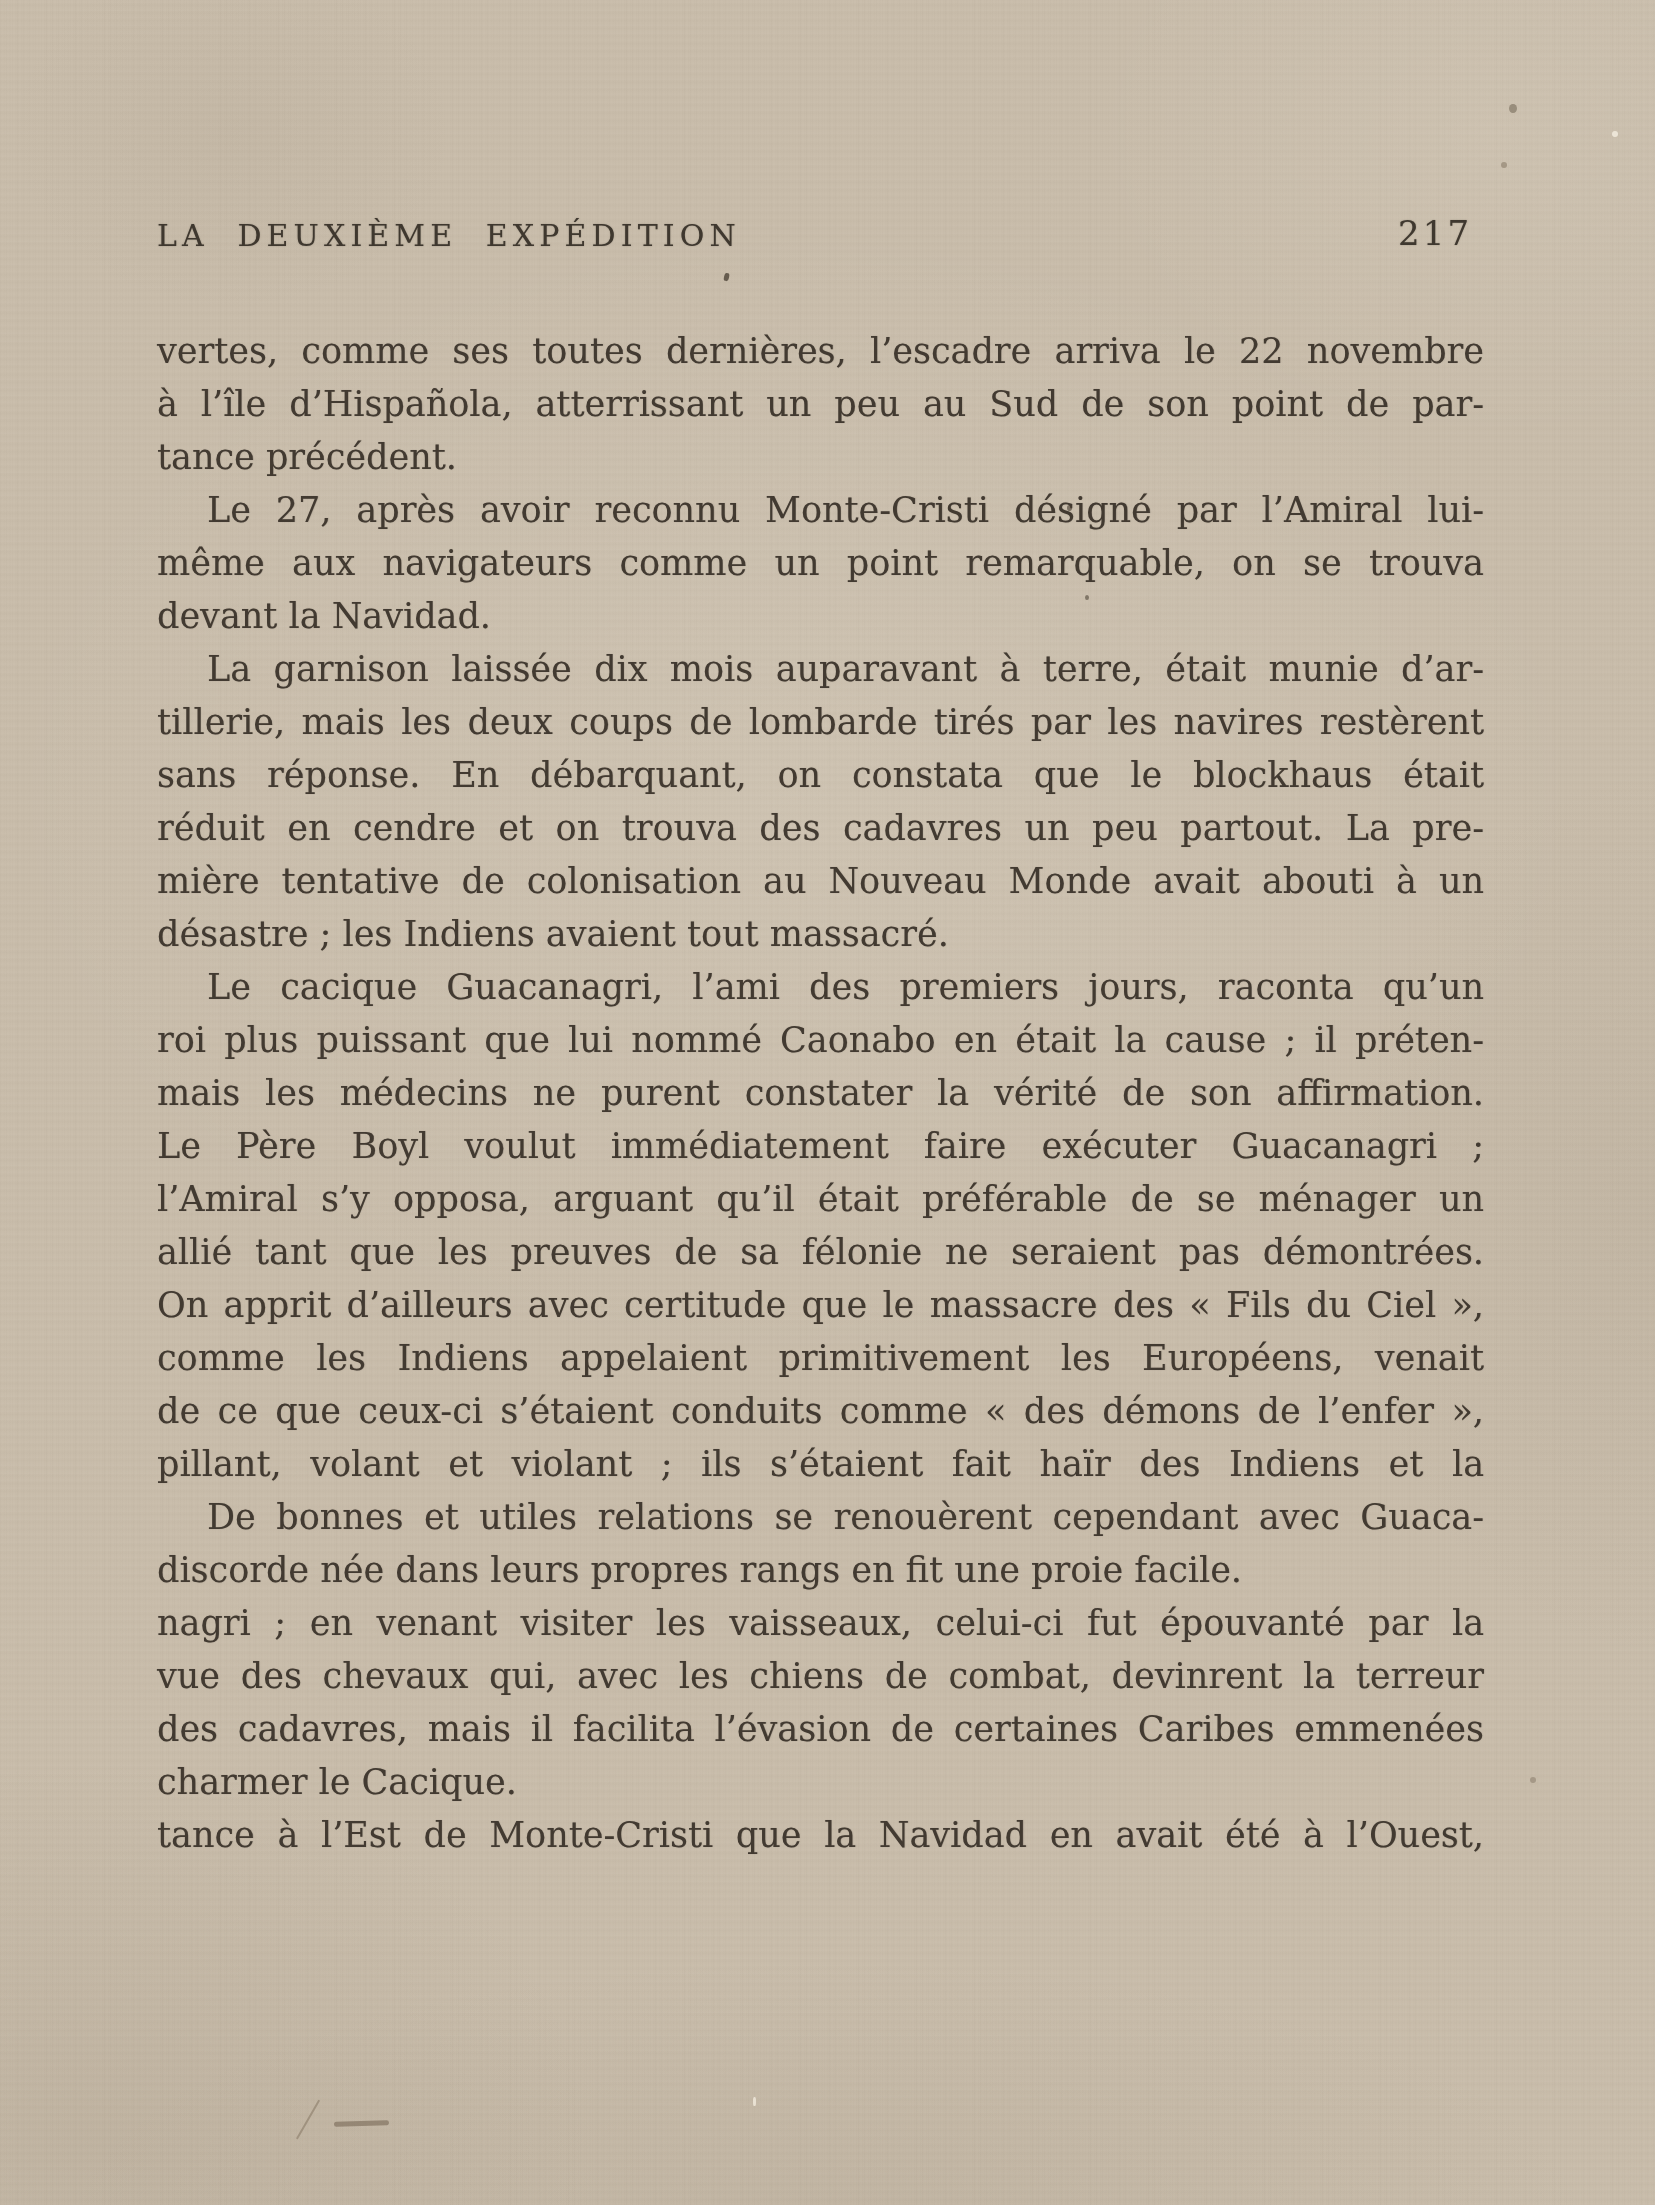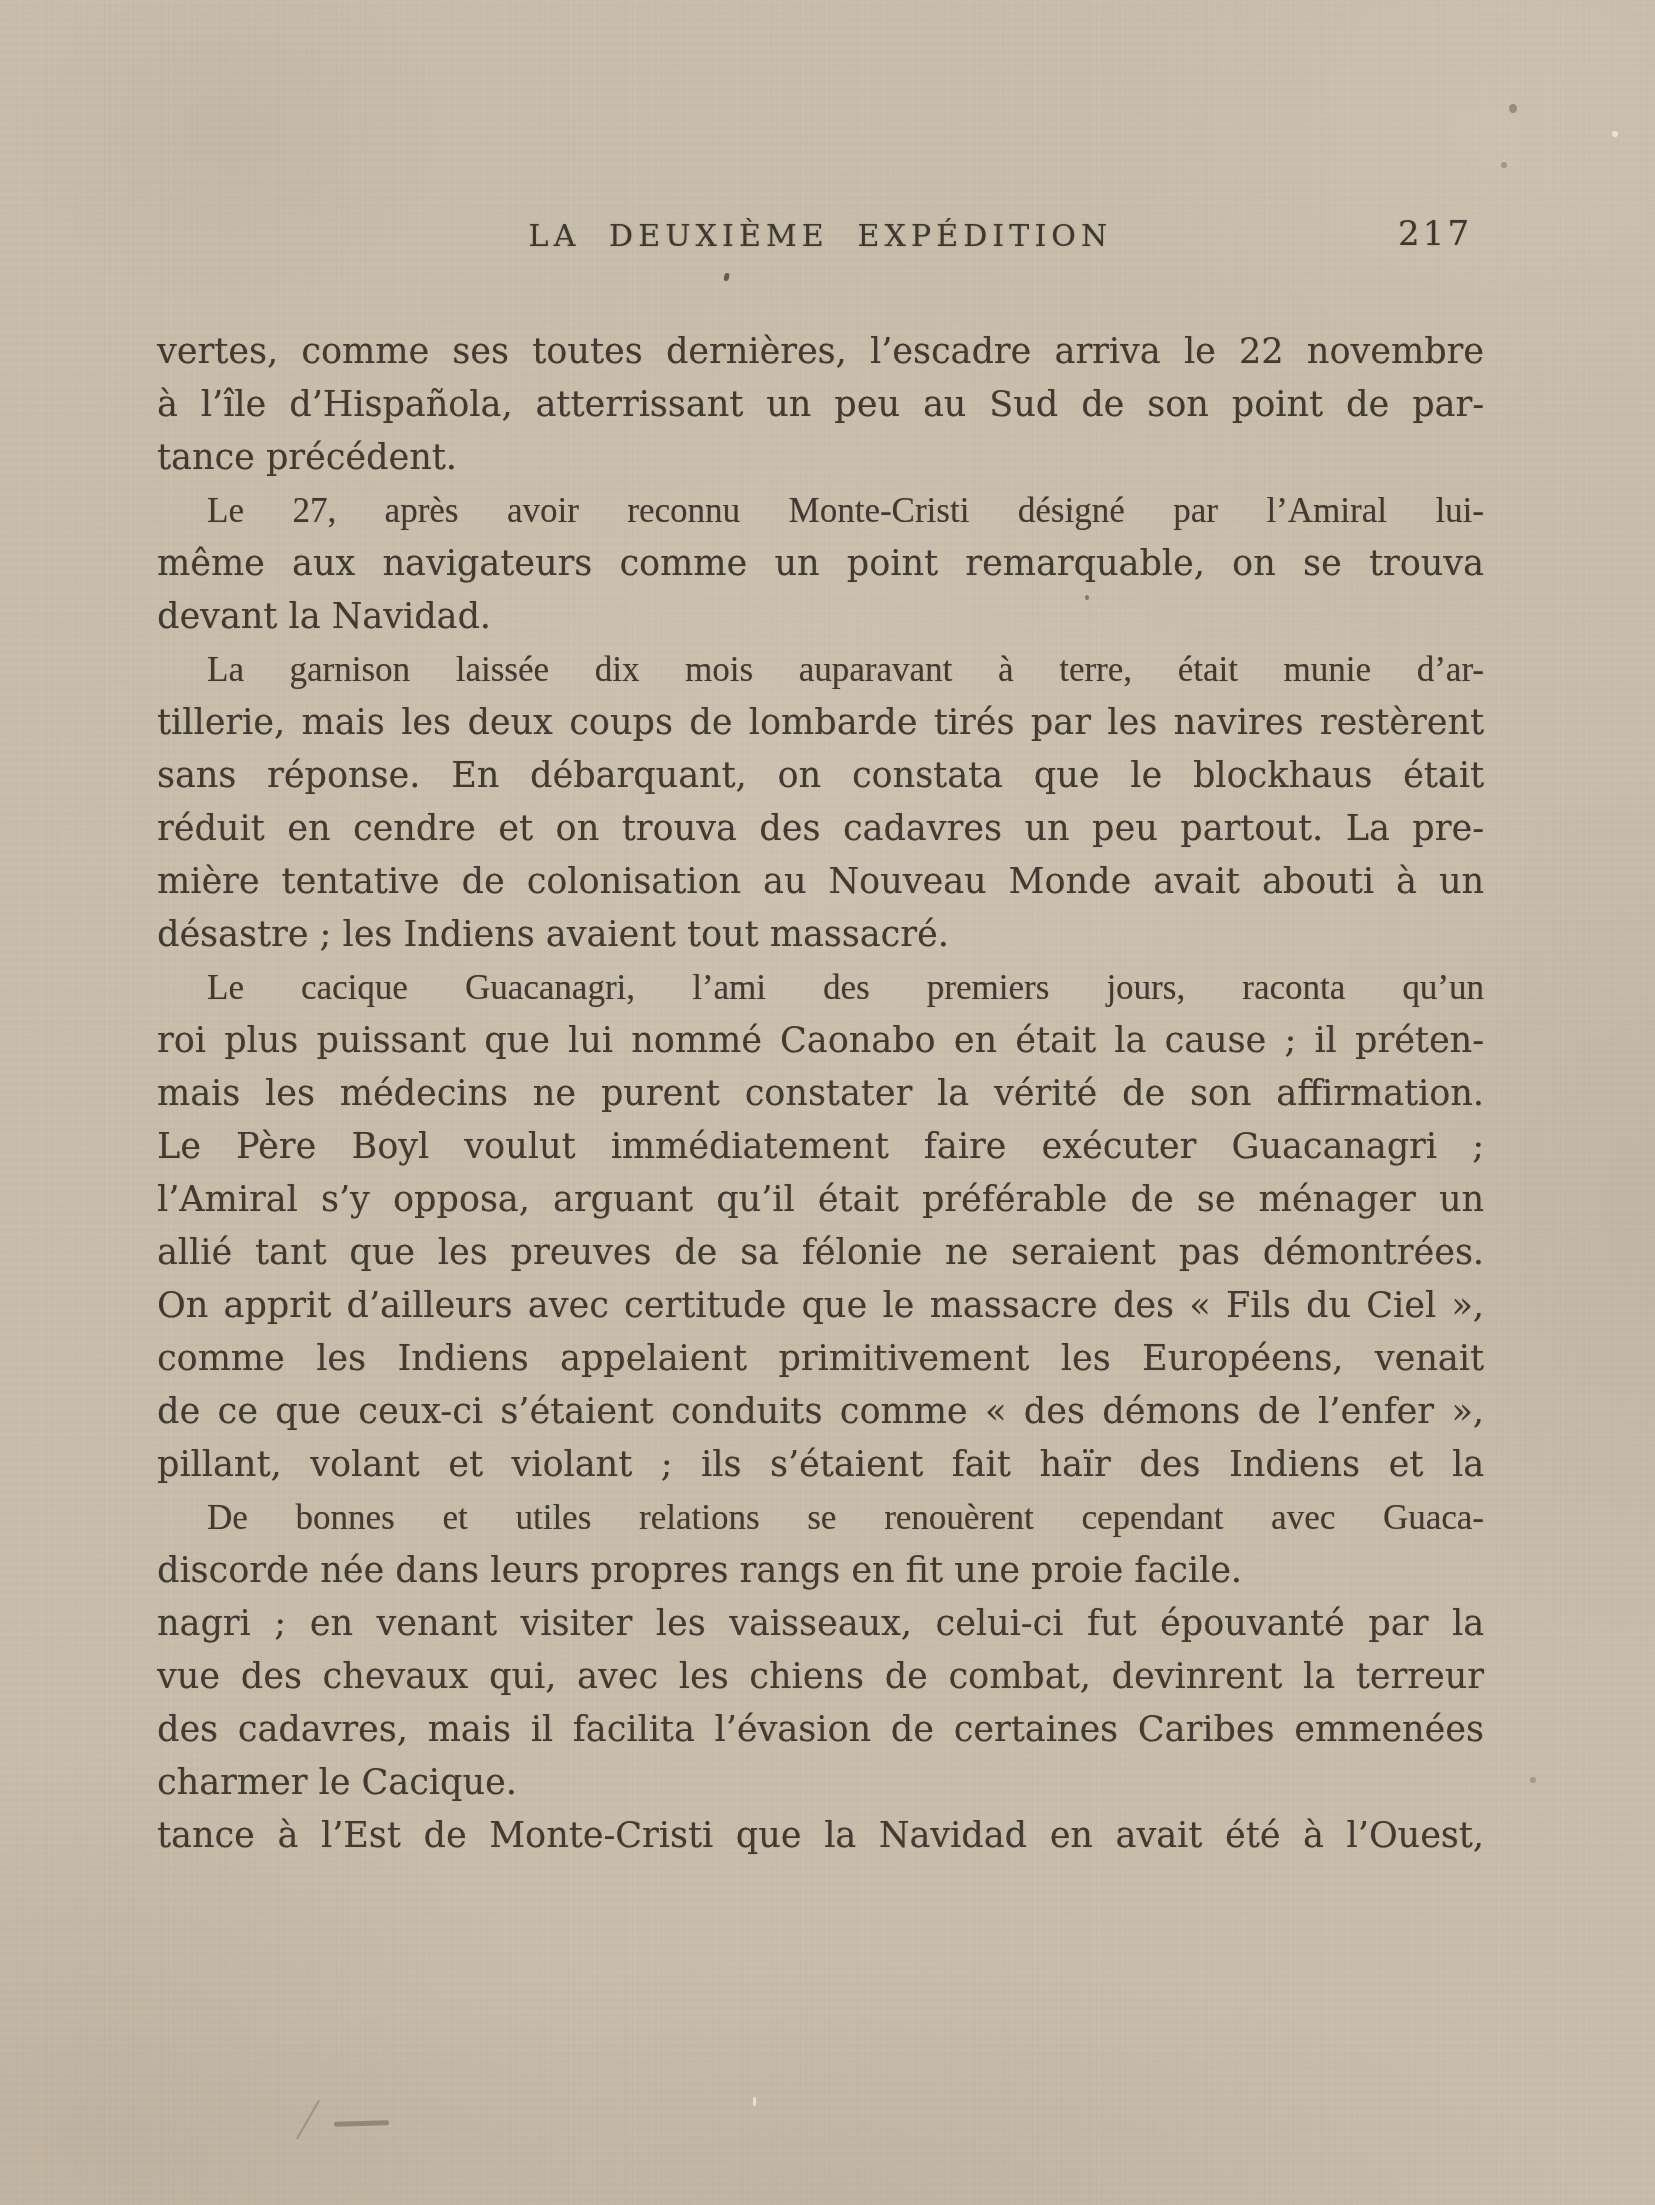--- a/index.html
+++ b/index.html
@@ -31,21 +31,21 @@
   }
   .running-header {
     position: absolute;
     left: 157px;
     top: 216px;
     width: 1327px;
     height: 41px;
   }
   .header-title {
     display: block;
-    text-align: center;
+    text-align: left;
     font-size: 30px;
     line-height: 40px;
     letter-spacing: 5.1px;
     word-spacing: 14px;
     color: #3f382f;
     text-shadow: 0 0 1.3px rgba(63,56,47,0.45);
   }
   .page-number {
     position: absolute;
     right: 11.6px;
@@ -71,21 +71,20 @@
     font-size: 35px;
     text-align: justify;
     text-align-last: justify;
     white-space: normal;
   }
   .line.flush {
     text-align-last: left;
   }
   .line.indent {
     padding-left: 50px;
-    font-family: Liberation Serif, serif;
   }
   .speck {
     position: absolute;
   }
 </style>
 </head>
 <body>
 
 <div class="page">
 

